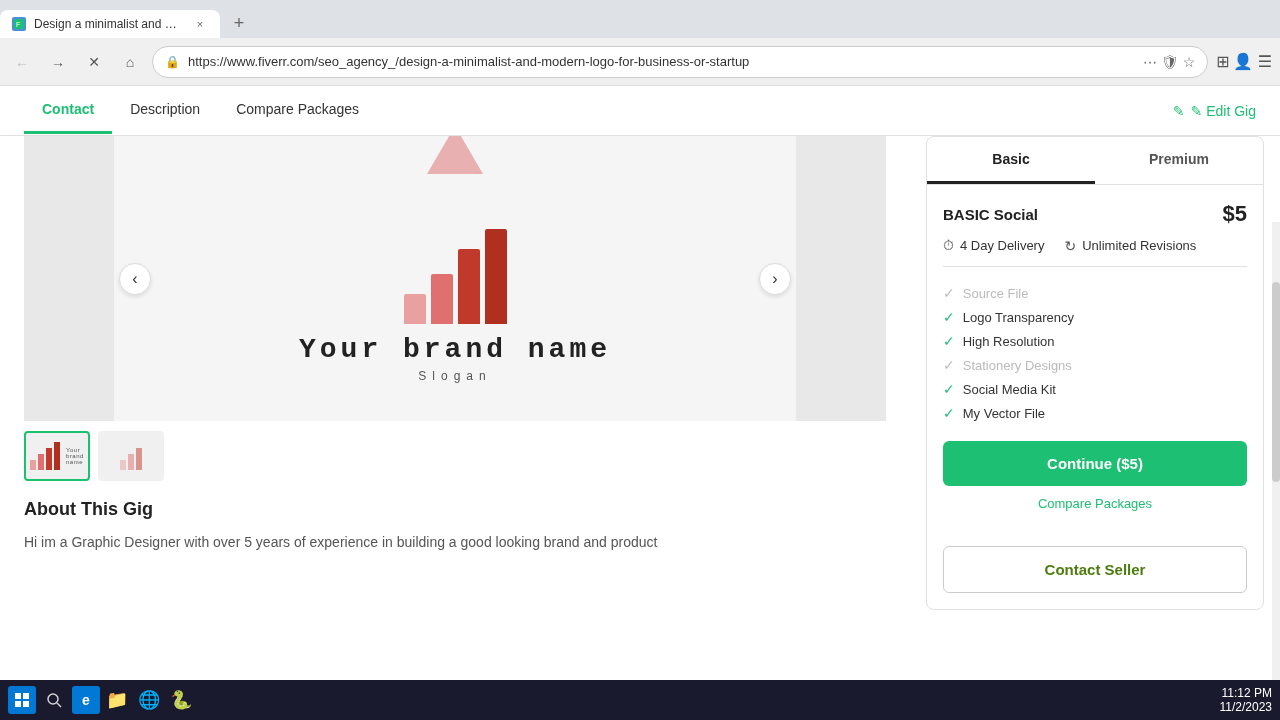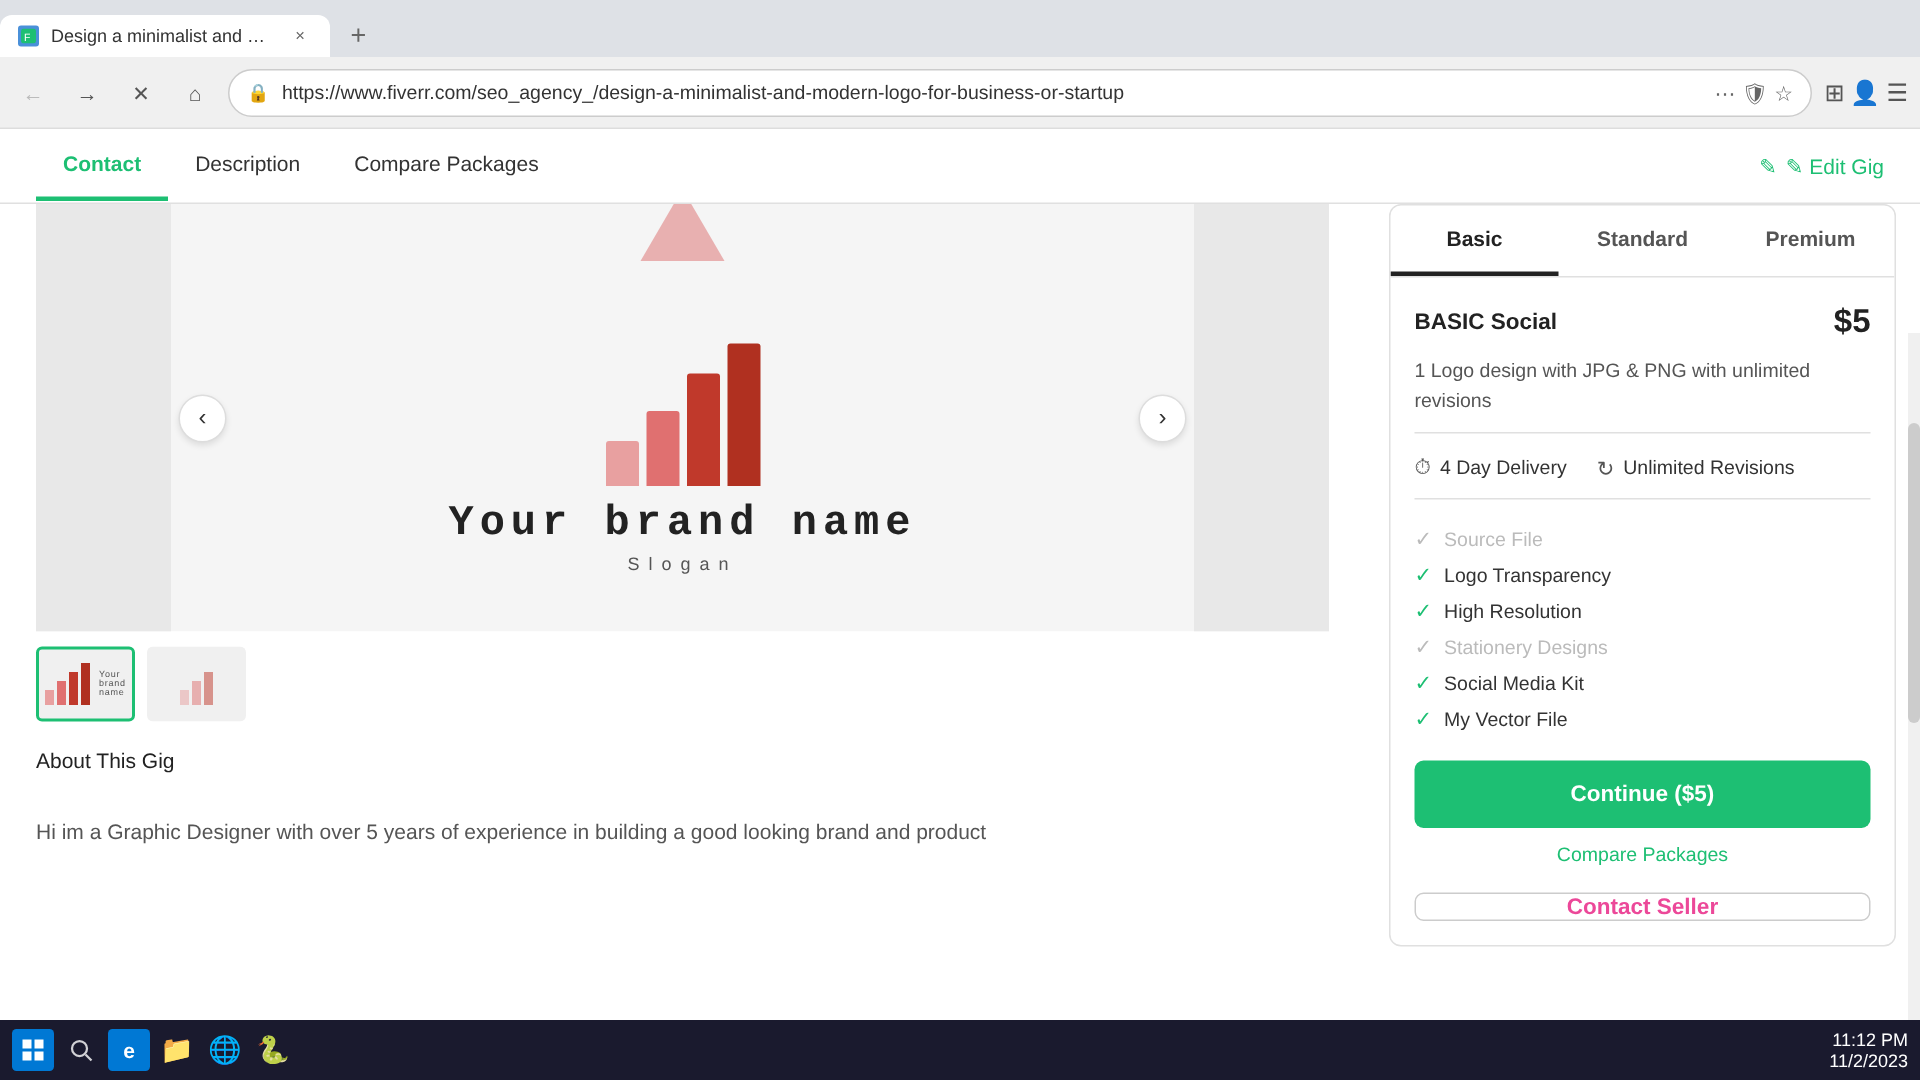--- a/index.html
+++ b/index.html
@@ -53,21 +53,21 @@
     .gallery-nav { position: absolute; width: 32px; height: 32px; border-radius: 50%; background: #fff; border: 1px solid #ddd; display: flex; align-items: center; justify-content: center; cursor: pointer; font-size: 16px; color: #333; z-index: 2; box-shadow: 0 2px 4px rgba(0,0,0,0.1); }
     .gallery-nav.prev { left: 95px; top: 50%; transform: translateY(-50%); }
     .gallery-nav.next { right: 95px; top: 50%; transform: translateY(-50%); }
 
     .gallery-thumbs { display: flex; gap: 8px; padding: 10px 0; }
     .gallery-thumb { width: 66px; height: 50px; background: #f0f0f0; border-radius: 4px; overflow: hidden; display: flex; align-items: center; justify-content: center; border: 2px solid transparent; cursor: pointer; }
     .gallery-thumb.active { border-color: #1dbf73; }
 
     
     .about-section { margin-top: 8px; }
-    .about-title { font-size: 14px; font-weight: 400; color: #222; margin-bottom: 28px; }
+    .about-title { font-size: 18px; font-weight: 700; color: #222; margin-bottom: 11px; }
     .about-text { font-size: 14px; color: #555; line-height: 1.6; }
     @keyframes blink { 0%,100%{opacity:1} 50%{opacity:0} }
 
     
     .right-panel { width: 370px; flex-shrink: 0; padding: 0 16px; }
     .package-card { background: #fff; border: 1px solid #e0e0e0; border-radius: 8px; overflow: hidden; }
     .package-tabs { display: flex; border-bottom: 1px solid #e0e0e0; }
     .package-tab { flex: 1; padding: 14px 8px; text-align: center; font-size: 14px; font-weight: 600; color: #555; cursor: pointer; border-bottom: 3px solid transparent; }
     .package-tab.active { color: #222; border-bottom: 3px solid #222; }
 
@@ -85,21 +85,21 @@
     .package-items { list-style: none; margin-bottom: 16px; }
     .package-item { display: flex; align-items: center; gap: 8px; padding: 4px 0; font-size: 13px; color: #333; }
     .package-item.disabled { color: #bbb; }
     .check-icon { font-size: 14px; }
     .check-icon.green { color: #1dbf73; }
     .check-icon.gray { color: #bbb; }
 
     .continue-btn { width: 100%; background: #1dbf73; color: #fff; border: none; border-radius: 6px; padding: 14px; font-size: 15px; font-weight: 600; cursor: pointer; margin-bottom: 10px; }
     .compare-link { display: block; text-align: center; color: #1dbf73; font-size: 13px; cursor: pointer; text-decoration: none; margin-bottom: 12px; }
 
-    .contact-seller-btn { width: 100%; background: #fff; color: #ec4899; border: 1px solid #ccc; border-radius: 6px; font-size: 15px; font-weight: 600; cursor: pointer; margin-top: 6px; }
+    .contact-seller-btn { width: 100%; background: #fff; color: #4d7c0f; border: 1px solid #ccc; border-radius: 6px; padding: 14px; font-size: 15px; font-weight: 600; cursor: pointer; margin-top: 23px; }
 
     
     .status-bar { position: fixed; bottom: 0; left: 0; right: 0; background: #f0f0f0; border-top: 1px solid #ddd; padding: 2px 12px; font-size: 12px; color: #555; height: 24px; display: flex; align-items: center; }
 
     
     .scrollbar-track { position: absolute; right: 0; top: 86px; bottom: 0; width: 8px; background: #f0f0f0; }
     .scrollbar-thumb { width: 8px; height: 200px; background: #ccc; border-radius: 4px; margin-top: 60px; }
   </style>
 </head>
 <body>
@@ -223,33 +223,31 @@
       <div class="about-title">About This Gig</div>
       <div class="about-text">Hi im a Graphic Designer with over 5 years of experience in building a good looking brand and product</div>
     </div>
   </div>
 
   <div class="right-panel">
     <div class="package-card">
 
       <div class="package-tabs">
         <div class="package-tab active">Basic</div>
-        <div class="package-tab">Standard</div>
         <div class="package-tab">Premium</div>
       </div>
 
       <div class="package-body">
         
         <div class="package-header">
           <span class="package-name">BASIC Social</span>
           <span class="package-price">$5</span>
         </div>
 
         
-        <div class="package-desc">1 Logo design with JPG &amp; PNG with unlimited revisions</div>
 
         
         <div class="package-features">
           <div class="package-feature">
             <span class="feature-icon">⏱</span>
             <span>4 Day Delivery</span>
           </div>
           <div class="package-feature">
             <span class="feature-icon">↻</span>
             <span>Unlimited Revisions</span>

